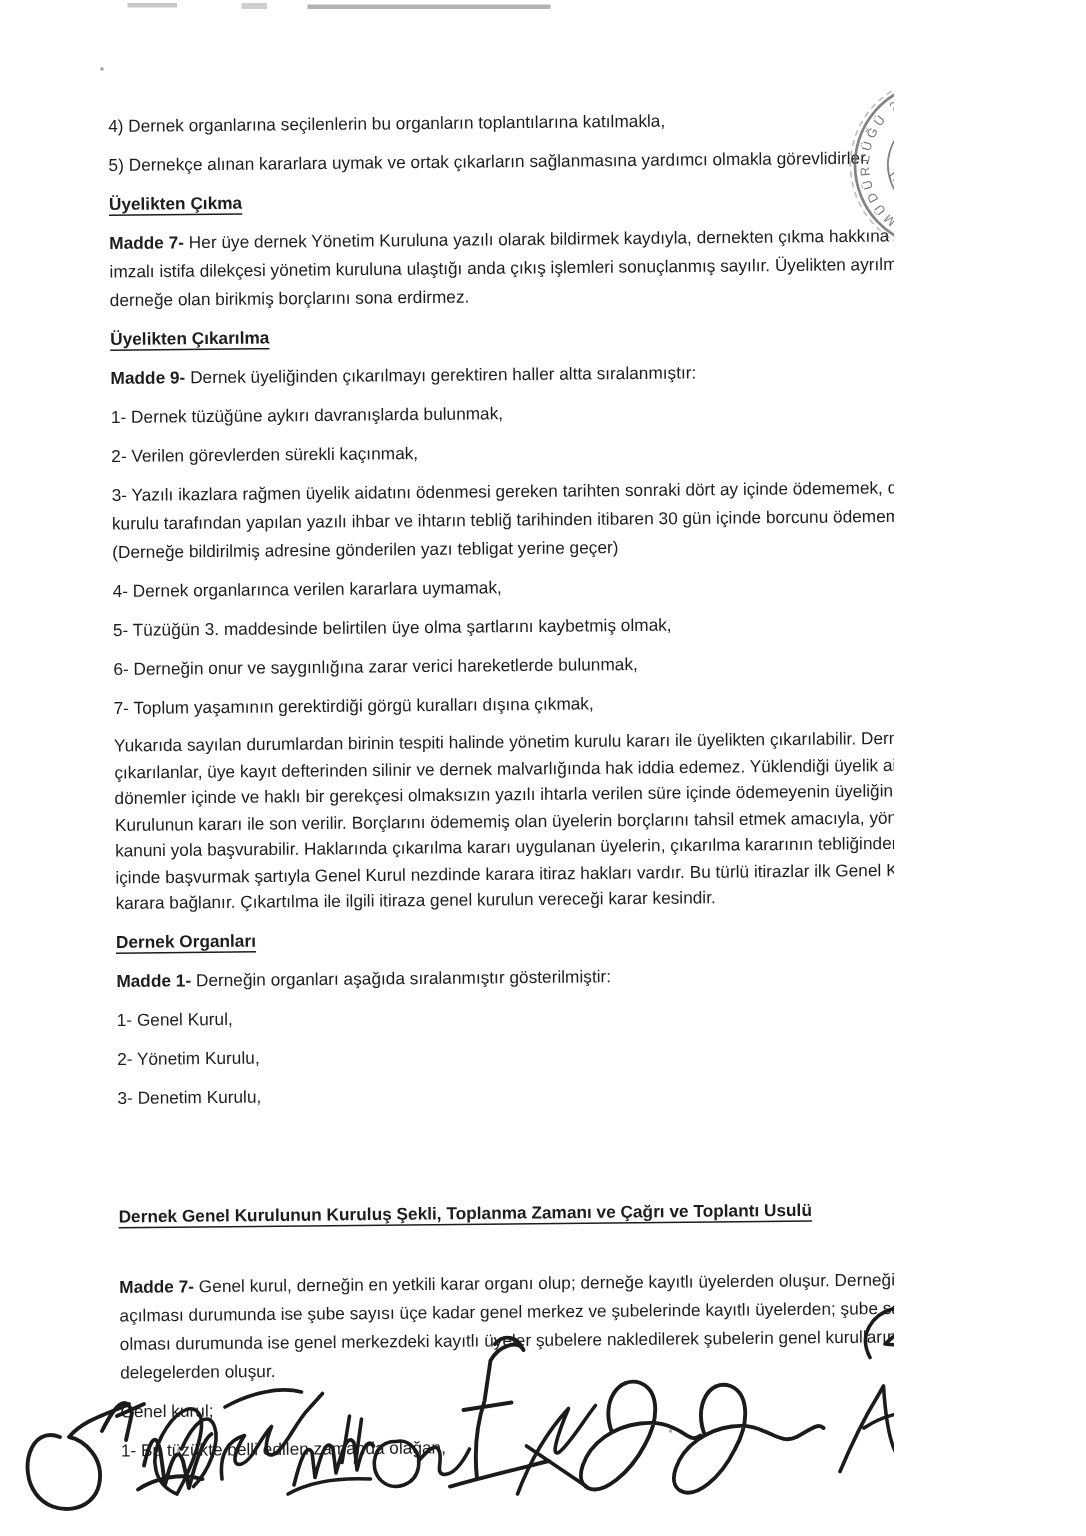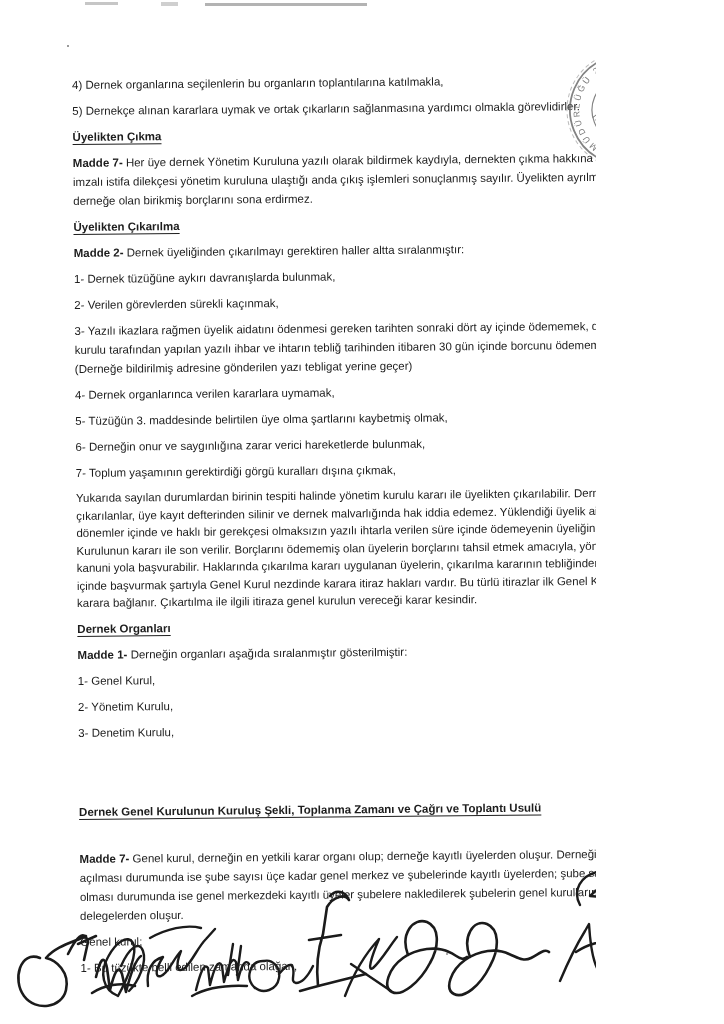--- a/index.html
+++ b/index.html
@@ -24,21 +24,21 @@
 <body>
 
 <div class="page">
 
   <div class="doc">
     <div class="blk">4) Dernek organlarına seçilenlerin bu organların toplantılarına katılmakla,</div>
     <div class="blk">5) Dernekçe alınan kararlara uymak ve ortak çıkarların sağlanmasına yardımcı olmakla görevlidirler.</div>
     <div class="blk heading">Üyelikten Çıkma</div>
     <div class="blk"><span class="bold">Madde 7-</span><span> Her üye dernek Yönetim Kuruluna yazılı olarak bildirmek kaydıyla, dernekten çıkma hakkına sahiptir. Üyenin imzalı istifa dilekçesi yönetim kuruluna ulaştığı anda çıkış işlemleri sonuçlanmış sayılır. Üyelikten ayrılma, üyenin derneğe olan birikmiş borçlarını sona erdirmez.</span></div>
     <div class="blk heading">Üyelikten Çıkarılma</div>
-    <div class="blk"><span class="bold">Madde 2-</span><span> Dernek üyeliğinden çıkarılmayı gerektiren haller altta sıralanmıştır:</span></div>
+    <div class="blk"><span class="bold">Madde 9-</span><span> Dernek üyeliğinden çıkarılmayı gerektiren haller altta sıralanmıştır:</span></div>
     <div class="blk">1- Dernek tüzüğüne aykırı davranışlarda bulunmak,</div>
     <div class="blk">2- Verilen görevlerden sürekli kaçınmak,</div>
     <div class="blk wide">3- Yazılı ikazlara rağmen üyelik aidatını ödenmesi gereken tarihten sonraki dört ay içinde ödememek, dernek yönetim kurulu tarafından yapılan yazılı ihbar ve ihtarın tebliğ tarihinden itibaren 30 gün içinde borcunu ödememiş olmak, (Derneğe bildirilmiş adresine gönderilen yazı tebligat yerine geçer)</div>
     <div class="blk">4- Dernek organlarınca verilen kararlara uymamak,</div>
     <div class="blk">5- Tüzüğün 3. maddesinde belirtilen üye olma şartlarını kaybetmiş olmak,</div>
     <div class="blk">6- Derneğin onur ve saygınlığına zarar verici hareketlerde bulunmak,</div>
     <div class="blk">7- Toplum yaşamının gerektirdiği görgü kuralları dışına çıkmak,</div>
     <div class="blk tight wide">Yukarıda sayılan durumlardan birinin tespiti halinde yönetim kurulu kararı ile üyelikten çıkarılabilir. Dernekten çıkan veya çıkarılanlar, üye kayıt defterinden silinir ve dernek malvarlığında hak iddia edemez. Yüklendiği üyelik aidatını vaat ettiği dönemler içinde ve haklı bir gerekçesi olmaksızın yazılı ihtarla verilen süre içinde ödemeyenin üyeliğine Yönetim Kurulunun kararı ile son verilir. Borçlarını ödememiş olan üyelerin borçlarını tahsil etmek amacıyla, yönetim kurulu kanuni yola başvurabilir. Haklarında çıkarılma kararı uygulanan üyelerin, çıkarılma kararının tebliğinden itibaren bir ay içinde başvurmak şartıyla Genel Kurul nezdinde karara itiraz hakları vardır. Bu türlü itirazlar ilk Genel Kurul toplantısında karara bağlanır. Çıkartılma ile ilgili itiraza genel kurulun vereceği karar kesindir.</div>
     <div class="blk heading">Dernek Organları</div>
     <div class="blk"><span class="bold">Madde 1-</span><span> Derneğin organları aşağıda sıralanmıştır gösterilmiştir:</span></div>

